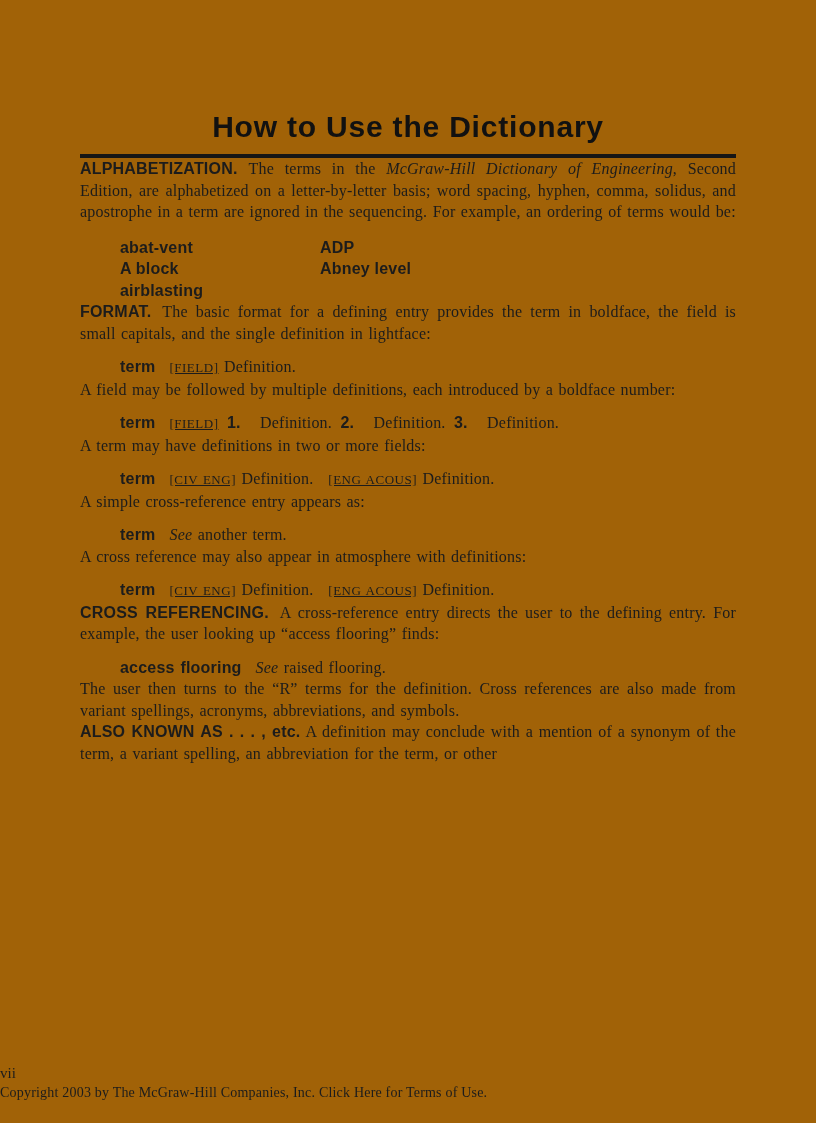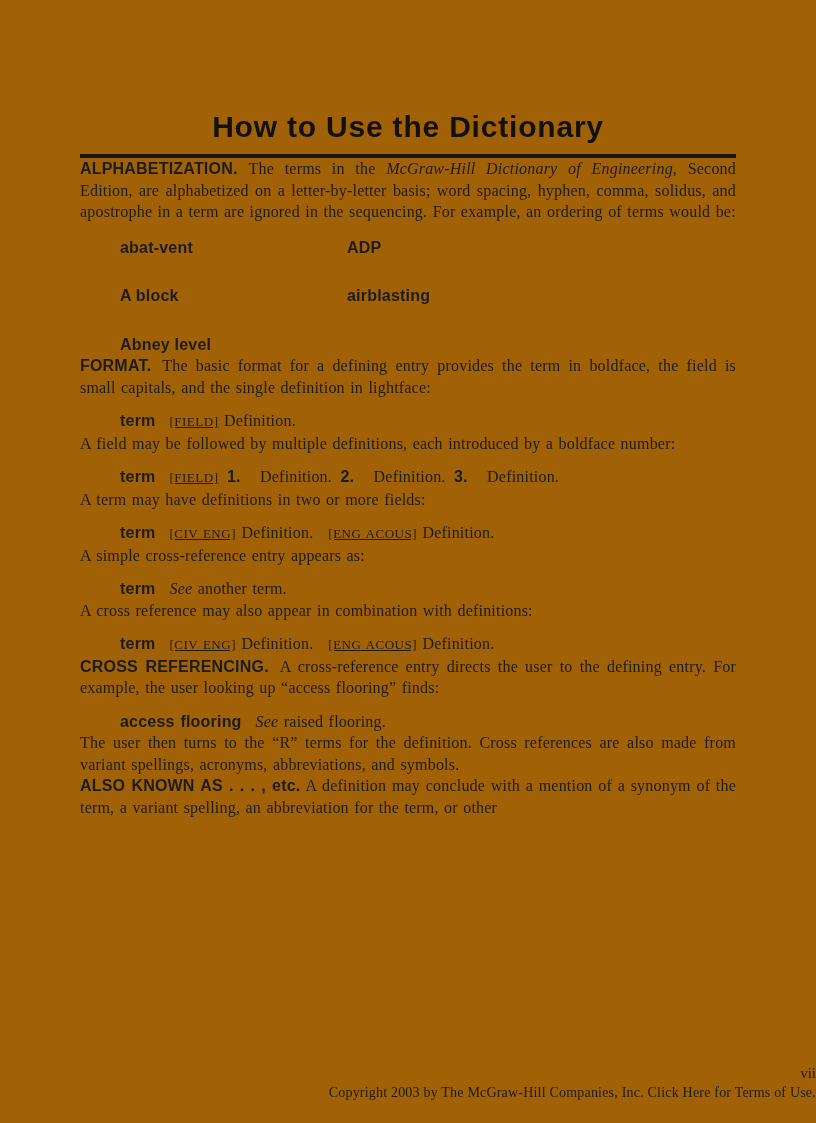--- a/index.html
+++ b/index.html
@@ -52,21 +52,20 @@
     font-weight: bold;
     font-size: 16px;
     letter-spacing: 0.2px;
   }
   .term-grid {
     display: grid;
     grid-template-columns: 200px 1fr;
     margin-left: 40px;
     margin-top: 14px;
     line-height: 21.5px;
-    gap: 27px;
   }
   .example {
     margin-left: 40px;
     font-size: 16px;
     line-height: 21.5px;
     letter-spacing: 0.2px;
     word-spacing: 1.2px;
   }
   .example .bterm { margin-right: 14px; }
   .field {
@@ -76,21 +75,21 @@
   }
   .field-2 { margin-left: 15px; }
   .num { margin-left: 3px; }
   .see { font-style: italic; }
   .book-title { font-style: italic; }
   .footer {
     position: absolute;
     left: 0;
     right: 0;
     bottom: 20px;
-    text-align: right;
+    text-align: left;
   }
   .page-number {
     font-size: 15px;
     line-height: 20px;
   }
   .copyright {
     font-size: 14px;
     line-height: 20px;
     letter-spacing: 0.2px;
   }
@@ -103,41 +102,41 @@
 
   <h1 class="doc-title">How to Use the Dictionary</h1>
   <div class="title-rule"></div>
 
   <p class="para mt-first"><span class="lead">ALPHABETIZATION.</span><span>The terms in the </span><i class="book-title">McGraw-Hill Dictionary of Engineering</i><span>, Second Edition, are alphabetized on a letter-by-letter basis; word spacing, hyphen, comma, solidus, and apostrophe in a term are ignored in the sequencing. For example, an ordering of terms would be:</span></p>
 
   <div class="term-grid">
     <span class="bterm">abat-vent</span>
       <span class="bterm">ADP</span>
     <span class="bterm">A block</span>
-    <span class="bterm">airblasting</span>
-      <span class="bterm">Abney level</span>
+    <span class="bterm">Abney level</span>
+      <span class="bterm">airblasting</span>
   </div>
 
   <p class="para mt-section"><span class="lead">FORMAT.</span><span>The basic format for a defining entry provides the term in boldface, the field is small capitals, and the single definition in lightface:</span></p>
 
   <div class="example mt-block"><b class="bterm">term</b><span class="field">[FIELD]</span> <span>Definition.</span></div>
 
   <p class="para mt-block">A field may be followed by multiple definitions, each introduced by a boldface number:</p>
 
   <div class="example mt-block"><b class="bterm">term</b><span class="field">[FIELD]</span> <b class="bterm num">1.</b> <span>Definition.</span> <b class="bterm num">2.</b> <span>Definition.</span> <b class="bterm num">3.</b> <span>Definition.</span></div>
 
   <p class="para mt-block">A term may have definitions in two or more fields:</p>
 
   <div class="example mt-block"><b class="bterm">term</b><span class="field">[CIV ENG]</span> <span>Definition.</span><span class="field field-2">[ENG ACOUS]</span> <span>Definition.</span></div>
 
   <p class="para mt-block">A simple cross-reference entry appears as:</p>
 
   <div class="example mt-block"><b class="bterm">term</b><i class="see">See</i> <span>another term.</span></div>
 
-  <p class="para mt-block">A cross reference may also appear in combination with definitions:</p>
+  <p class="para mt-block">A cross reference may also appear in atmosphere with definitions:</p>
 
   <div class="example mt-block"><b class="bterm">term</b><span class="field">[CIV ENG]</span> <span>Definition.</span><span class="field field-2">[ENG ACOUS]</span> <span>Definition.</span></div>
 
   <p class="para mt-section"><span class="lead">CROSS REFERENCING.</span><span>A cross-reference entry directs the user to the defining entry. For example, the user looking up “access flooring” finds:</span></p>
 
   <div class="example mt-block"><b class="bterm">access flooring</b><i class="see">See</i> <span>raised flooring.</span></div>
 
   <p class="para mt-block">The user then turns to the “R” terms for the definition. Cross references are also made from variant spellings, acronyms, abbreviations, and symbols.</p>
 
 

